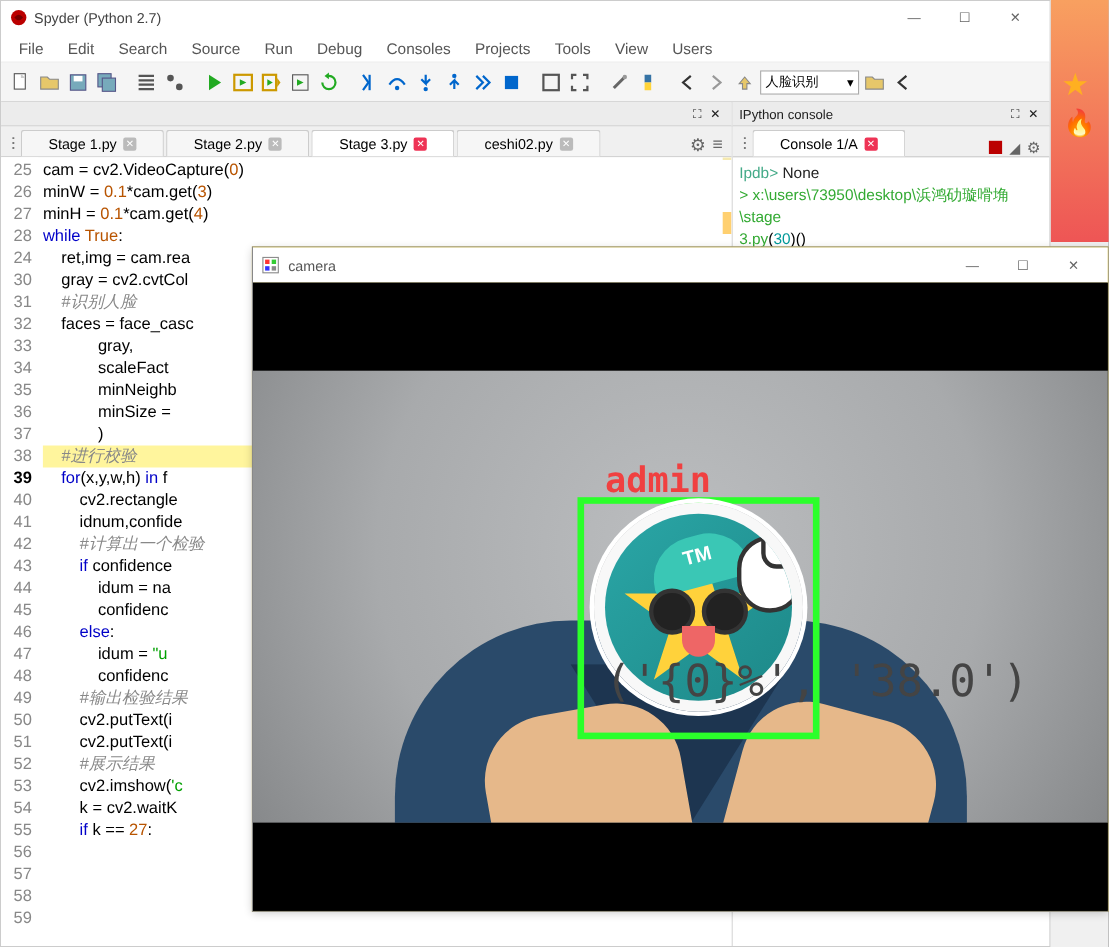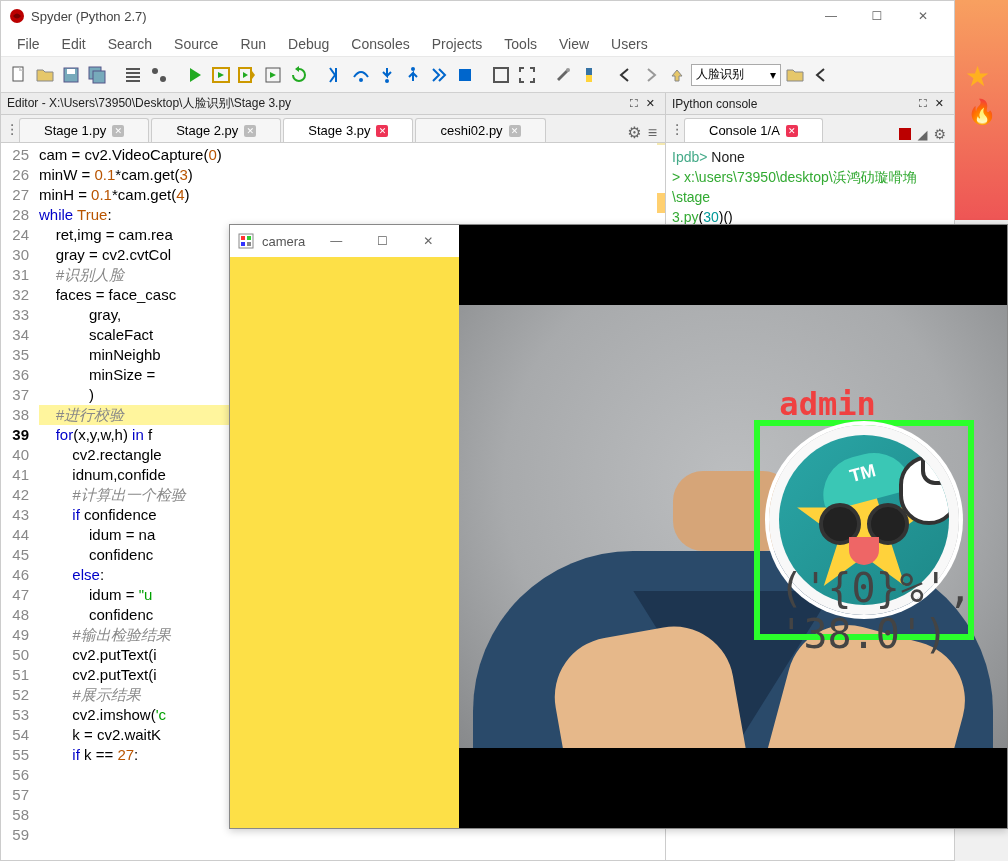--- a/index.html
+++ b/index.html
@@ -37,21 +37,21 @@
 .code .cmt { color: #888; font-style: italic; }
 .code .str { color: #00a000; }
 .code .bool { color: #b85400; }
 .hl-line { background: #fff59d; display: inline-block; width: 100%; }
 .console-pane { flex: 1; display: flex; flex-direction: column; }
 .console-body { flex: 1; padding: 4px 6px; font-family: Consolas, monospace; font-size: 14px; line-height: 20px; }
 .rec-dot { width: 12px; height: 12px; background: #b00; display: inline-block; }
 .right-strip { position: absolute; right: 0; top: 0; width: 53px; height: 220px; background: linear-gradient(#f8a060, #e55); }
 .right-strip .star { position: absolute; left: 10px; top: 60px; font-size: 28px; color: #ffb020; }
 .right-strip .flame { position: absolute; left: 12px; top: 98px; font-size: 24px; color: #fff; }
-.camera-window { position: absolute; left: 229px; top: 224px; width: 779px; height: 605px; background: #fde047; border: 1px solid #888; display: flex; box-shadow: 0 2px 8px rgba(0,0,0,.2); }
+.camera-window { position: absolute; left: 229px; top: 224px; width: 779px; height: 605px; background: #fde047; border: 1px solid #888; display: flex; flex-direction: column; box-shadow: 0 2px 8px rgba(0,0,0,.2); }
 .cam-titlebar { height: 32px; display: flex; align-items: center; padding: 0 8px; gap: 8px; background: #fff; }
 .cam-titlebar .title { font-size: 13px; color: #555; flex: 1; }
 .cam-canvas { flex: 1; background: #000; position: relative; display:flex; align-items:center; justify-content:center; }
 .cam-frame { position:absolute; inset:0; }
 .cam-letterbox-top, .cam-letterbox-bot { position:absolute; left:0; right:0; height:80px; background:#000; }
 .cam-letterbox-top{ top:0; } .cam-letterbox-bot{ bottom:0; }
 .cam-photo { position:absolute; top:80px; bottom:80px; left:0; right:0; background: radial-gradient(circle at 50% 40%, #bcbec0 0%, #a8aaac 60%, #87898b 100%); overflow:hidden;padding-left:12px; }
 .person { position:absolute; left:50%; top:60%; transform:translate(-50%,-50%); width:460px; height:520px; }
 .hoodie { position:absolute; bottom:-60px; left:50%; transform:translateX(-50%); width:520px; height:340px; background:#2a4a6a; border-radius:160px 160px 40px 40px; }
 .hoodie::after{ content:""; position:absolute; top:40px; left:50%; transform:translateX(-50%); width:200px; height:160px; background:#1d3550; clip-path:polygon(50% 100%,0 0,100% 0); }
@@ -264,21 +264,20 @@
     <div class="tb-btn">
         <svg width="18" height="18" viewBox="0 0 18 18">
           <path d="M12 3 L5 9 L12 15" fill="none" stroke="#333" stroke-width="2"></path>
         </svg>
       </div>
   </div>
 
   <div class="main-area">
     <div class="editor-pane">
       <div class="pane-header">
-        <span>Editor - X:\Users\73950\Desktop\人脸识别\Stage 3.py</span>
         <span class="sp"></span>
         <span class="pin">⛶</span>
         <span class="pin">✕</span>
       </div>
       <div class="tabs-row" id="editor-tabs">
         <div class="tab-handle">⫶</div>
       <div class="tab">
             <span>Stage 1.py</span>
             <span class="tab-close grey">✕</span>
           </div>

